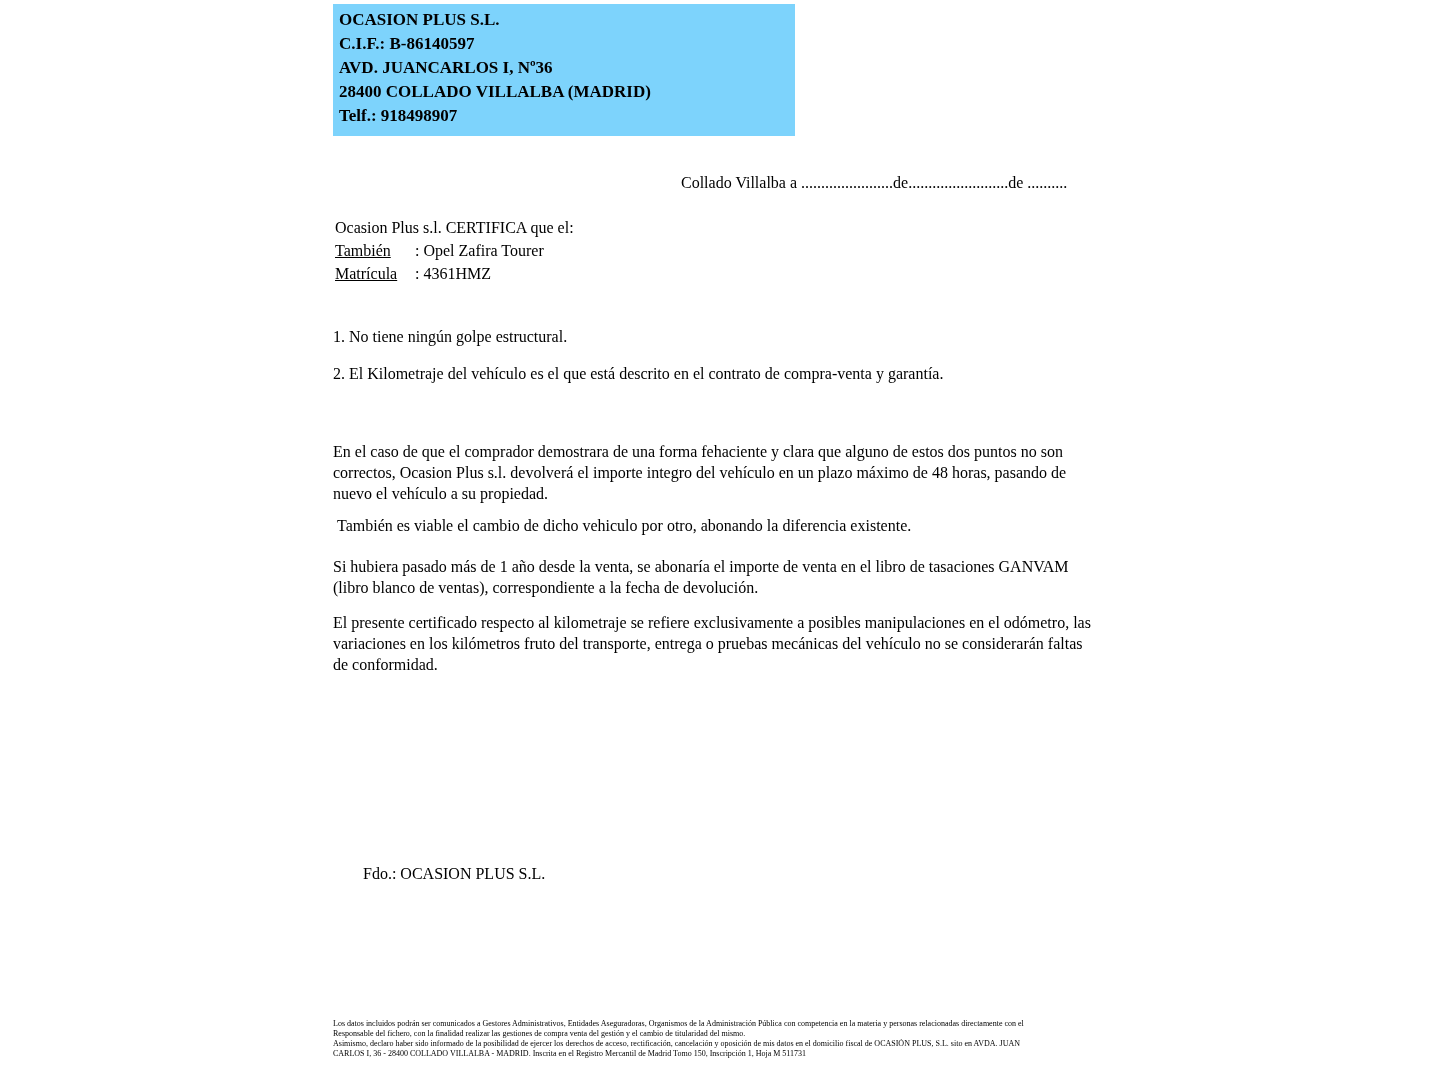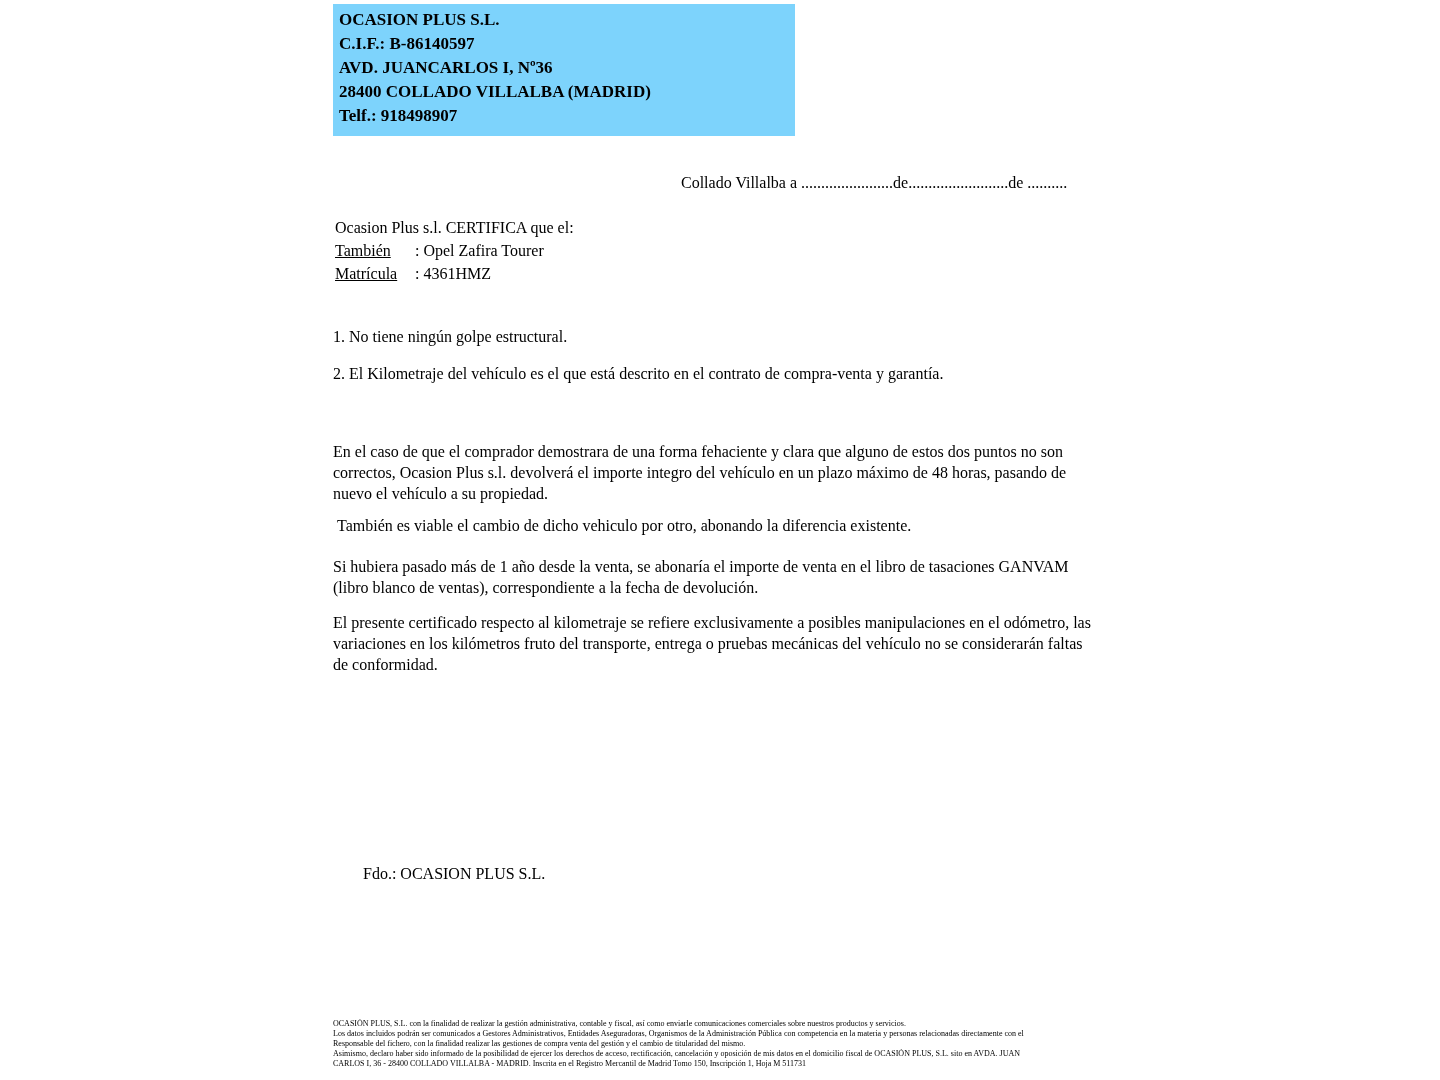--- a/index.html
+++ b/index.html
@@ -105,20 +105,19 @@
   <div class="block point-2">2. El Kilometraje del vehículo es el que está descrito en el contrato de compra-venta y garantía.</div>
 
   <div class="block para para-1">En el caso de que el comprador demostrara de una forma fehaciente y clara que alguno de estos dos puntos no son correctos, Ocasion Plus s.l. devolverá el importe integro del vehículo en un plazo máximo de 48 horas, pasando de nuevo el vehículo a su propiedad.</div>
   <div class="block para para-2">También es viable el cambio de dicho vehiculo por otro, abonando la diferencia existente.</div>
   <div class="block para para-3">Si hubiera pasado más de 1 año desde la venta, se abonaría el importe de venta en el libro de tasaciones GANVAM (libro blanco de ventas), correspondiente a la fecha de devolución.</div>
   <div class="block para para-4">El presente certificado respecto al kilometraje se refiere exclusivamente a posibles manipulaciones en el odómetro, las variaciones en los kilómetros fruto del transporte, entrega o pruebas mecánicas del vehículo no se considerarán faltas de conformidad.</div>
 
   <div class="block signature">Fdo.: OCASION PLUS S.L.</div>
 
   <div class="legal-footer">
-    <div>OCASIÓN PLUS, S.L. con la finalidad de realizar la gestión administrativa, contable y fiscal, así como enviarle comunicaciones comerciales sobre nuestros productos y servicios.</div>
     <div>Los datos incluidos podrán ser comunicados a Gestores Administrativos, Entidades Aseguradoras, Organismos de la Administración Pública con competencia en la materia y personas relacionadas directamente con el</div>
     <div>Responsable del fichero, con la finalidad realizar las gestiones de compra venta del gestión y el cambio de titularidad del mismo.</div>
     <div>Asimismo, declaro haber sido informado de la posibilidad de ejercer los derechos de acceso, rectificación, cancelación y oposición de mis datos en el domicilio fiscal de OCASIÓN PLUS, S.L. sito en AVDA. JUAN</div>
     <div>CARLOS I, 36 - 28400 COLLADO VILLALBA - MADRID. Inscrita en el Registro Mercantil de Madrid Tomo 150, Inscripción 1, Hoja M 511731</div>
   </div>
 
 </div>
 
 </body></html>

